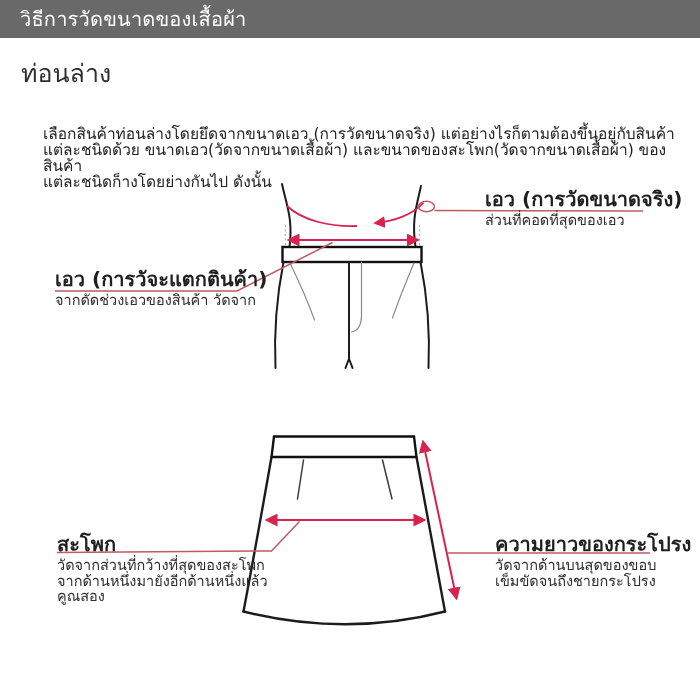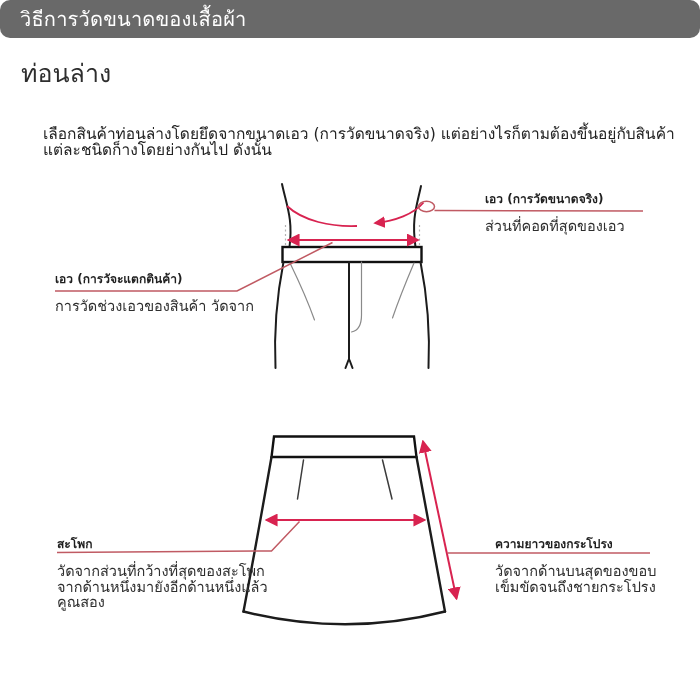--- a/index.html
+++ b/index.html
@@ -4,54 +4,55 @@
 <style>
   :root{
     --header-bg:#696969; --header-text:#ffffff; --text:#2b2b2b;
     --outline:#1c1c1c; --arrow-red:#d82350; --leader-red:#c05a63;
   }
   *{margin:0;padding:0;box-sizing:border-box;}
   html,body{width:700px;height:700px;overflow:hidden;background:#fff;
     font-family:"DejaVu Sans","Liberation Sans",sans-serif;color:var(--text);}
   .page{position:relative;width:700px;height:700px;}
   .header-bar{position:absolute;left:0;top:0;width:700px;height:38px;
-    background:var(--header-bg);display:flex;align-items:center;padding-left:20px;border-radius:10px;}
+    background:var(--header-bg);display:flex;align-items:center;padding-left:20px;}
   .header-title{color:var(--header-text);font-size:20px;letter-spacing:.2px;}
   .section-heading{position:absolute;left:21px;top:53px;font-size:25px;
     font-weight:normal;color:#2e2e2e;}
   .paragraph{position:absolute;left:43px;top:94px;width:640px;margin-top:32px;}
   .paragraph div{font-size:15.5px;line-height:16px;color:#232323;}
   .diagram-svg{position:absolute;left:0;top:0;width:700px;height:700px;pointer-events:none;}
   .ln{fill:none;stroke:var(--outline);stroke-width:2;stroke-linecap:round;}
   .ln-band{fill:#fff;stroke:#111;stroke-width:2.4;}
   .ln-skirt{fill:none;stroke:var(--outline);stroke-width:2.4;stroke-linecap:round;}
   .ln-thin{fill:none;stroke:#8a8a8a;stroke-width:1.2;stroke-linecap:round;}
   .ln-dart{fill:none;stroke:#3c3c3c;stroke-width:1.5;stroke-linecap:round;}
   .gray-dash{fill:none;stroke:#b3b3b3;stroke-width:1.2;stroke-dasharray:2 2.5;}
   .red-thin{fill:none;stroke:var(--leader-red);stroke-width:1.5;}
   .red-arrow{fill:none;stroke:var(--arrow-red);stroke-width:2;}
   .red-tape{fill:none;stroke:var(--arrow-red);stroke-width:1.8;}
   .callout{position:absolute;}
-  .lbl-title{font-weight:bold;font-size:12px;line-height:20px;color:#1f1f1f;white-space:nowrap;}
-  .lbl-desc{margin-top:10px;}
+  .lbl-title{font-weight:bold;font-size:20px;line-height:20px;color:#1f1f1f;white-space:nowrap;}
+  .lbl-desc{margin-top:4px;}
   .lbl-desc div{font-size:14.5px;line-height:15.5px;color:#2e2e2e;white-space:nowrap;}
 </style>
 </head>
 <body>
 
 <div class="page">
 
   <div class="header-bar">
     <span class="header-title">วิธีการวัดขนาดของเสื้อผ้า</span>
   </div>
 
   <div class="section-heading">ท่อนล่าง</div>
 
   <div class="paragraph">
     <div>เลือกสินค้าท่อนล่างโดยยึดจากขนาดเอว (การวัดขนาดจริง) แต่อย่างไรก็ตามต้องขึ้นอยู่กับสินค้า</div>
+    <div>แต่ละชนิดด้วย ขนาดเอว(วัดจากขนาดเสื้อผ้า) และขนาดของสะโพก(วัดจากขนาดเสื้อผ้า) ของสินค้า</div>
     <div>แต่ละชนิดก็างโดยย่างกันไป ดังนั้น</div>
   </div>
 
   <svg class="diagram-svg" viewBox="0 0 700 700">
     <defs>
       <marker id="arr" viewBox="0 0 10 10" refX="8.5" refY="5" markerWidth="6.5" markerHeight="6.5" orient="auto-start-reverse">
         <path d="M0,0 L10,5 L0,10 z" fill="#d82350"></path>
       </marker>
     </defs>
 
@@ -94,21 +95,21 @@
   <div class="callout" style="left:485px;top:189px;">
     <div class="lbl-title">เอว (การวัดขนาดจริง)</div>
     <div class="lbl-desc">
       <div>ส่วนที่คอดที่สุดของเอว</div>
     </div>
   </div>
 
   <div class="callout" style="left:55px;top:269px;">
     <div class="lbl-title">เอว (การวัจะแตกตินค้า)</div>
     <div class="lbl-desc">
-      <div>การวัดช่วงเอวของสินค้า วัดจาก</div>
+      <div>จากดัดช่วงเอวของสินค้า วัดจาก</div>
     </div>
   </div>
 
   <div class="callout" style="left:495px;top:534px;">
     <div class="lbl-title">ความยาวของกระโปรง</div>
     <div class="lbl-desc">
       <div>วัดจากด้านบนสุดของขอบ</div>
       <div>เข็มขัดจนถึงชายกระโปรง</div>
     </div>
   </div>

